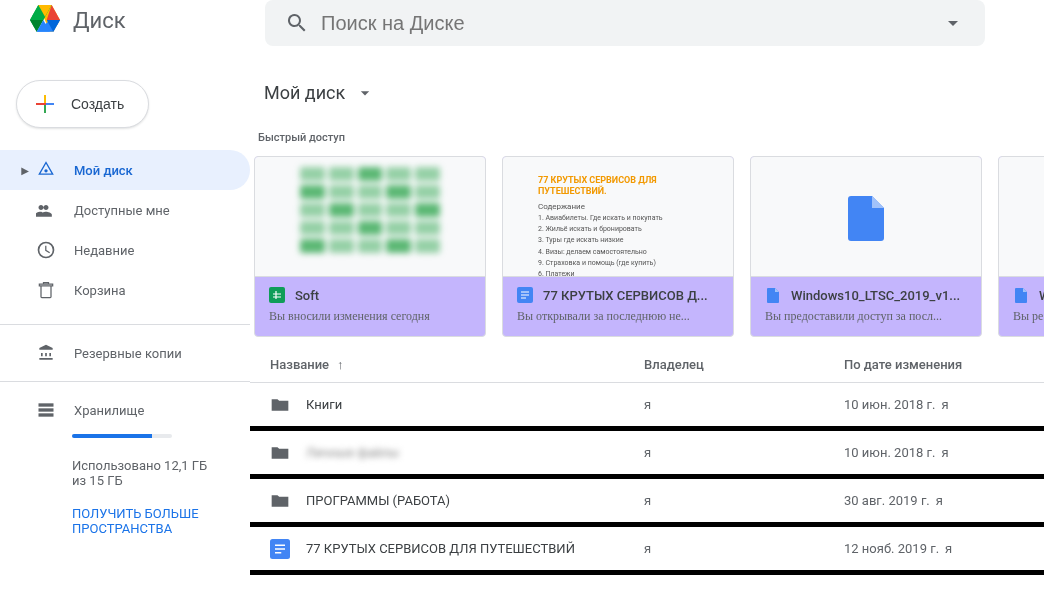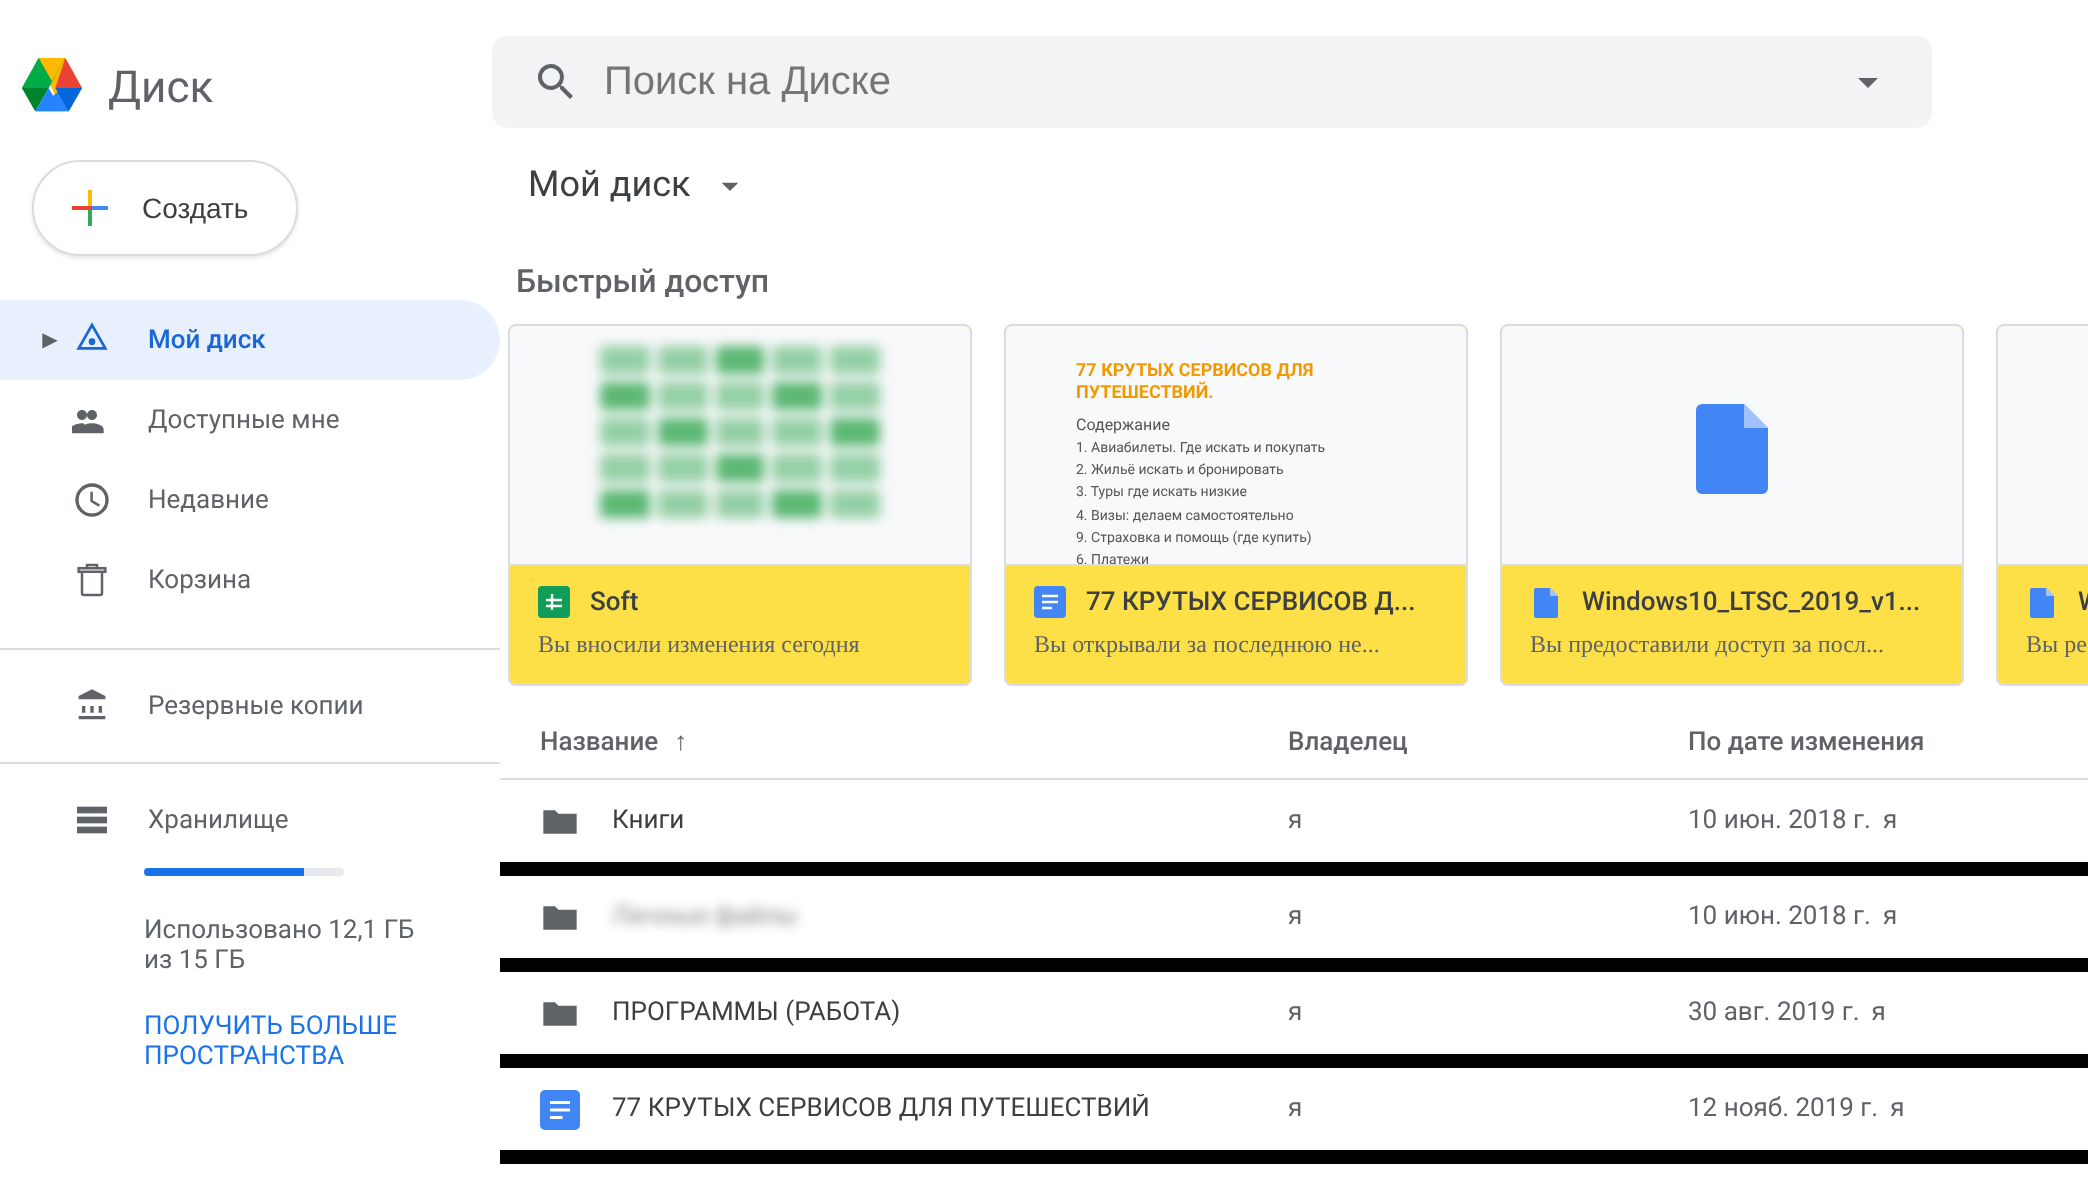--- a/index.html
+++ b/index.html
@@ -1,17 +1,17 @@
 <!DOCTYPE html>
 <html><head>
 <meta charset="utf-8">
 <style>
   * { box-sizing: border-box; margin: 0; padding: 0; }
   body { font-family: Roboto, Arial, sans-serif; font-size: 13px; color: #3c4043; background: #fff; width: 1044px; height: 589px; overflow: hidden; }
-  .header { display: flex; align-items: flex-end; height: 64px; padding: 0 6px; }
+  .header { display: flex; align-items: flex-start; height: 64px; padding: 0 25px; }
   .logo-wrap { display: flex; align-items: center; width: 240px; }
   .logo-svg { width: 40px; height: 40px; }
   .product-name { font-size: 22px; color: #5f6368; margin-left: 8px; }
   .search-wrap { flex: 1; }
   .search-bar { display: flex; align-items: center; background: #f1f3f4; height: 46px; border-radius: 8px; padding: 0 8px; max-width: 720px; }
   .search-bar .icon { width: 24px; height: 24px; color: #5f6368; margin: 0 12px; }
   .search-bar input { flex: 1; border: none; background: transparent; font-size: 20px; outline: none; color: #3c4043; }
   .container { display: flex; height: calc(100% - 64px); }
   .sidebar { width: 250px; padding: 8px 0; overflow-y: auto; }
   .new-btn-wrap { padding: 8px 16px 16px 16px; }
@@ -27,35 +27,35 @@
   .nav-label { font-size: 13px; }
   .divider { height: 1px; background: #dadce0; margin: 8px 0; }
   .storage { padding: 8px 26px 0 72px; font-size: 13px; color: #5f6368; }
   .storage-bar { height: 4px; background: #e8eaed; border-radius: 2px; margin-bottom: 12px; overflow: hidden; width: 100px; margin-left: -46px; position: relative; left: 46px; }
   .storage-bar::before { content: ""; display: block; height: 100%; width: 80%; background: #1a73e8; }
   .storage-link { color: #1a73e8; font-size: 13px; margin-top: 10px; cursor: pointer; }
   .main { flex: 1; padding: 6px 0 0 0; overflow: hidden; }
   .breadcrumb { display: flex; align-items: center; font-size: 18px; color: #3c4043; padding: 8px 16px 10px 8px; }
   .breadcrumb-label { padding: 4px 6px; border-radius: 4px; cursor: pointer; }
   .breadcrumb .dd { color: #5f6368; margin-left: 4px; }
-  .qa-header { font-size: 16px; font-weight: 500; color: #5f6368; padding: 14px 0 12px 8px; }
+  .qa-header { font-size: 11px; font-weight: 500; color: #5f6368; padding: 14px 0 12px 8px; }
   .qa-row { display: flex; gap: 16px; padding: 0 0 0 4px; overflow: hidden; }
-  .qa-card { width: 232px; border: 1px solid #dadce0; border-radius: 4px; overflow: hidden; flex-shrink: 0; cursor: pointer; background: #fde047; }
+  .qa-card { width: 232px; border: 1px solid #dadce0; border-radius: 4px; overflow: hidden; flex-shrink: 0; cursor: pointer; background: #c4b5fd; }
   .qa-preview { height: 120px; background: #f8f9fa; display: flex; align-items: center; justify-content: center; overflow: hidden; border-bottom: 1px solid #dadce0; }
   .qa-info { padding: 10px 14px 12px 14px; }
   .qa-title-row { display: flex; align-items: center; margin-bottom: 6px; }
   .qa-title-row .file-icon { width: 16px; height: 16px; margin-right: 10px; flex-shrink: 0; }
   .qa-title { font-size: 13px; font-weight: 500; color: #3c4043; white-space: nowrap; overflow: hidden; text-overflow: ellipsis; }
   .qa-sub { font-size: 12px; color: #5f6368; white-space: nowrap; overflow: hidden; text-overflow: ellipsis; font-family: Liberation Serif, serif; }
   .list-header { display: flex; align-items: center; padding: 20px 30px 10px 20px; border-bottom: 1px solid #dadce0; color: #5f6368; font-size: 13px; font-weight: 500; }
   .col-name { flex: 1; display: flex; align-items: center; }
   .col-owner { width: 200px; }
   .col-mod { width: 170px; text-align: left; }
   .sort-arrow { margin-left: 8px; }
-  .file-row { display: flex; align-items: center; height: 48px; padding: 0 30px 0 20px; border-bottom: 7px solid #000000; cursor: pointer; }
+  .file-row { display: flex; align-items: center; height: 48px; padding: 0 30px 0 20px; border-bottom: 5px solid #000000; cursor: pointer; }
   .file-row .file-icon { width: 20px; height: 20px; margin-right: 16px; flex-shrink: 0; }
   .file-name { flex: 1; font-size: 13px; color: #3c4043; white-space: nowrap; overflow: hidden; text-overflow: ellipsis; }
   .file-owner { width: 200px; font-size: 13px; color: #5f6368; }
   .file-mod { width: 170px; font-size: 13px; color: #5f6368; display: flex; align-items: center; }
   .file-mod-by { margin-left: 6px; }
   .redacted { filter: blur(3px); color: #888; }
   
   .prev-sheet { width: 140px; height: 100px; filter: blur(3px); display: grid; grid-template-columns: repeat(5,1fr); grid-auto-rows: 14px; gap: 4px; }
   .prev-sheet span { background: #34a853; opacity: .5; border-radius: 2px; }
   .prev-sheet span:nth-child(3n) { opacity: .8; }

